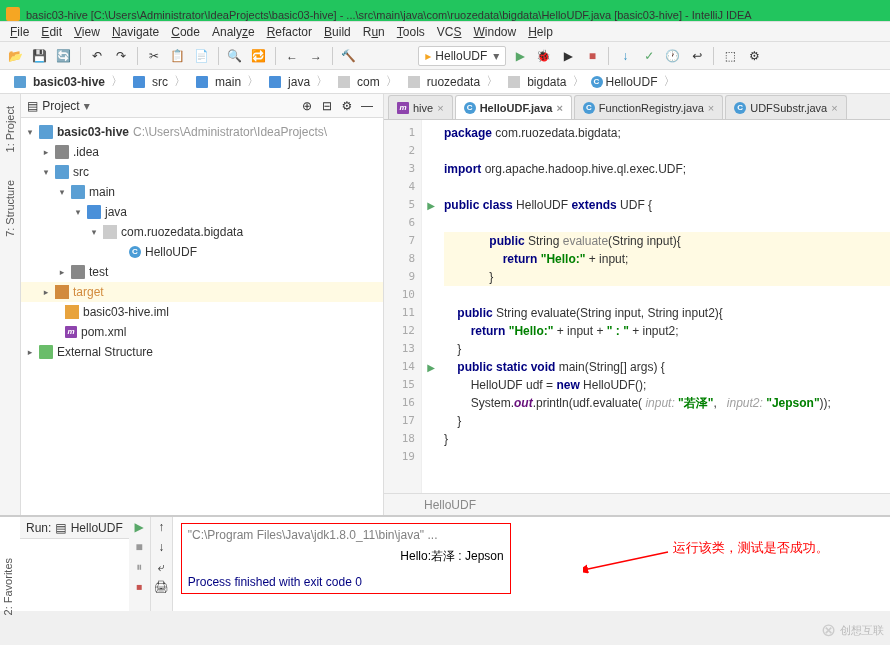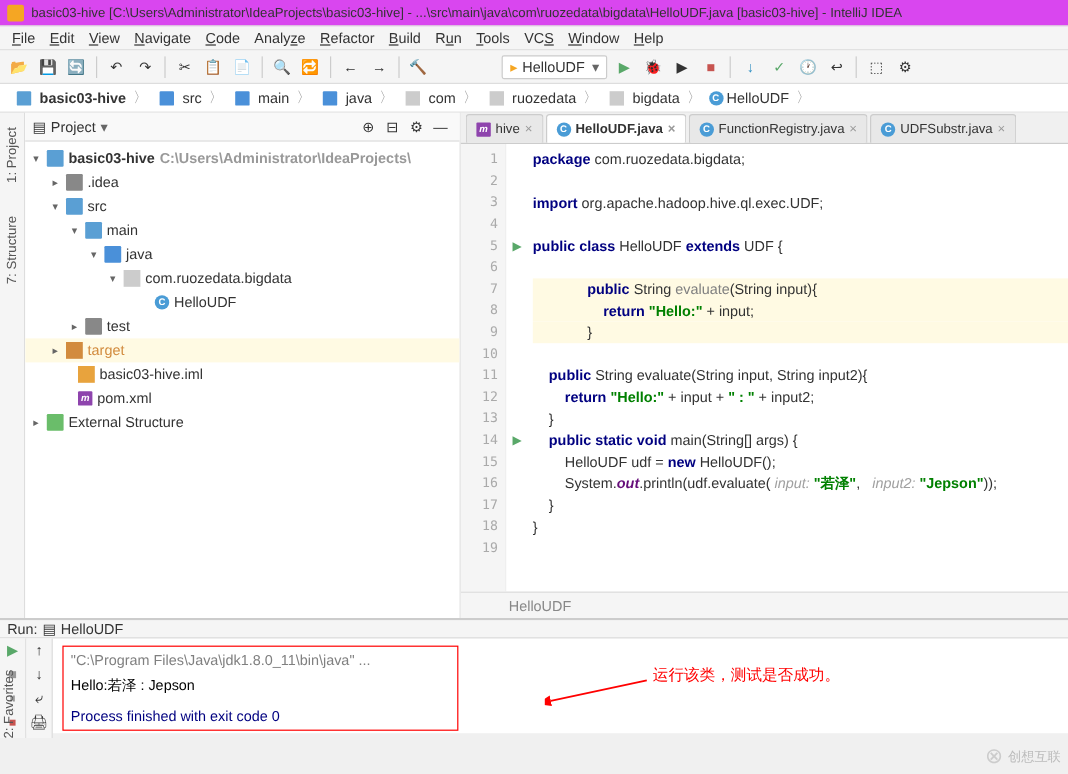--- a/index.html
+++ b/index.html
@@ -1,17 +1,17 @@
 <!DOCTYPE html>
 <html><head>
 <meta charset="utf-8">
 <style>
 * { margin: 0; padding: 0; box-sizing: border-box; font-family: "Segoe UI", Arial, sans-serif; }
 body { width: 890px; height: 645px; background: #f0f0f0; font-size: 12px; color: #333; overflow: hidden; position: relative; }
-.title-bar { height: 22px; background: #d946ef; display: flex; align-items: center; padding: 0 6px; border-bottom: 1px solid #ddd; }
+.title-bar { height: 22px; background: #22c55e; display: flex; align-items: flex-end; padding: 0 6px; border-bottom: 1px solid #ddd; }
 .title-icon { width: 14px; height: 14px; background: #f5a623; border-radius: 2px; margin-right: 6px; }
 .title-text { font-size: 11px; color: #333; }
 .menu-bar { height: 20px; background: #f5f5f5; display: flex; align-items: center; padding: 0 4px; border-bottom: 1px solid #ddd; }
 .menu-item { padding: 2px 6px; cursor: pointer; font-size: 12px; text-align: center; }
 .menu-item u { text-decoration: underline; }
 .toolbar { height: 28px; background: #f5f5f5; display: flex; align-items: center; padding: 0 6px; gap: 4px; border-bottom: 1px solid #ddd; }
 .tb-btn { width: 20px; height: 20px; display: flex; align-items: center; justify-content: center; cursor: pointer; border-radius: 2px; }
 .tb-sep { width: 1px; height: 18px; background: #ccc; margin: 0 2px; }
 .breadcrumb { height: 24px; background: #fff; display: flex; align-items: center; padding: 0 6px; border-bottom: 1px solid #ddd; }
 .bc-item { display: flex; align-items: center; gap: 3px; padding: 0 4px; cursor: pointer; font-size: 12px; }
@@ -20,21 +20,21 @@
 .left-panels { width: 21px; background: #f5f5f5; border-right: 1px solid #ddd; display: flex; flex-direction: column; align-items: center; padding-top: 8px; gap: 20px; }
 .vtab { writing-mode: vertical-lr; transform: rotate(180deg); font-size: 11px; color: #555; cursor: pointer; padding: 4px 2px; }
 .project-panel { width: 363px; background: #fff; border-right: 1px solid #ddd; display: flex; flex-direction: column; }
 .pp-header { height: 24px; display: flex; align-items: center; padding: 0 6px; border-bottom: 1px solid #ddd; background: #f9f9f9; }
 .pp-header .label { font-size: 12px; margin-left: 4px; text-align: center; }
 .pp-header .spacer { flex: 1; }
 .pp-body { flex: 1; overflow: auto; padding: 4px 0; }
 .tree-item { display: flex; align-items: center; height: 20px; cursor: pointer; font-size: 12px; white-space: nowrap; }
 .tree-arrow { width: 10px; text-align: center; color: #666; font-size: 9px; }
 .tree-icon { width: 14px; height: 14px; margin: 0 4px; display: inline-block; }
-.tree-path { color: #999; margin-left: 4px; font-weight: bold; }
+.tree-path { color: #999; margin-left: 4px; }
 .folder-open { background: #5a9fd4; border-radius: 1px; }
 .folder { background: #888; border-radius: 1px; }
 .lib-icon { background: #6abd6a; border-radius: 1px; }
 .editor-area { flex: 1; background: #fff; display: flex; flex-direction: column; }
 .editor-tabs { height: 26px; display: flex; align-items: flex-end; background: #f0f0f0; border-bottom: 1px solid #ccc; padding-left: 4px; }
 .etab { height: 24px; display: flex; align-items: center; padding: 0 8px; gap: 4px; background: #e8e8e8; border: 1px solid #ccc; border-bottom: none; border-radius: 3px 3px 0 0; margin-right: 2px; cursor: pointer; font-size: 11px; }
 .etab.active { background: #fff; font-weight: bold; }
 .etab .close { color: #999; cursor: pointer; font-size: 11px; }
 .code-wrap { flex: 1; display: flex; overflow: hidden; }
 .gutter { width: 38px; background: #f5f5f5; border-right: 1px solid #eee; padding-top: 4px; }
@@ -43,31 +43,31 @@
 .marker-col div { height: 18px; display: flex; align-items: center; justify-content: center; }
 .run-marker { color: #59a869; font-size: 10px; }
 .code { flex: 1; padding: 4px 0 4px 4px; font-family: Consolas, monospace; font-size: 12px; line-height: 18px; }
 .code .line { height: 18px; white-space: pre; }
 .hl-line { background: #fffae3; padding-left: 32px; }
 .kw { color: #000080; font-weight: bold; }
 .str { color: #008000; font-weight: bold; }
 .cm { color: #808080; }
 .hint { color: #a0a0a0; font-style: italic; }
 .editor-footer { height: 22px; background: #f5f5f5; border-top: 1px solid #ddd; display: flex; align-items: center; padding-left: 40px; color: #888; font-size: 12px; }
-.run-panel { height: 96px; border-top: 2px solid #ccc; background: #fff; display: flex; flex-direction: column; }
+.run-panel { height: 96px; border-top: 2px solid #ccc; background: #fff; display: flex; flex-direction: row; padding-left: 20px; }
 .run-header { height: 22px; background: #f5f5f5; display: flex; align-items: center; padding: 0 6px; border-bottom: 1px solid #ddd; }
 .run-body { flex: 1; display: flex; position: relative; }
 .run-left { width: 22px; background: #f5f5f5; border-right: 1px solid #ddd; }
 .run-left div { height: 20px; display: flex; align-items: center; justify-content: center; cursor: pointer; }
 .run-mid { width: 22px; background: #f5f5f5; border-right: 1px solid #ddd; }
 .run-mid div { height: 20px; display: flex; align-items: center; justify-content: center; cursor: pointer; }
 .run-out { flex: 1; padding: 6px 8px; font-family: Consolas, monospace; font-size: 12px; position: relative; }
 .out-box { border: 1px solid red; width: 330px; padding: 4px 6px; }
 .out-cmd { color: #808080; }
-.out-txt { color: #000; margin: 6px 0; }
+.out-txt { color: #000; margin: 6px 0; text-align: right; }
 .out-exit { color: #000080; margin-top: 10px; }
 .annotation { position: absolute; left: 500px; top: 22px; color: red; font-size: 13px; font-family: "Microsoft YaHei", sans-serif; }
 .arrow-svg { position: absolute; left: 410px; top: 30px; }
 .watermark { position: absolute; right: 6px; bottom: 4px; font-size: 11px; color: #bbb; display: flex; align-items: center; gap: 4px; }
 .lt2 { writing-mode: vertical-lr; transform: rotate(180deg); font-size: 11px; color: #555; position: absolute; left: 2px; bottom: 30px; }
 .c-icon { display: inline-block; width: 12px; height: 12px; background: #4a9cd6; border-radius: 50%; color: white; font-size: 8px; text-align: center; line-height: 12px; font-weight: bold; }
 .m-icon { display: inline-block; width: 12px; height: 12px; background: #8e44ad; border-radius: 1px; color: white; font-size: 8px; text-align: center; line-height: 12px; font-weight: bold; font-style: italic; }
 </style>
 </head>
 <body>

